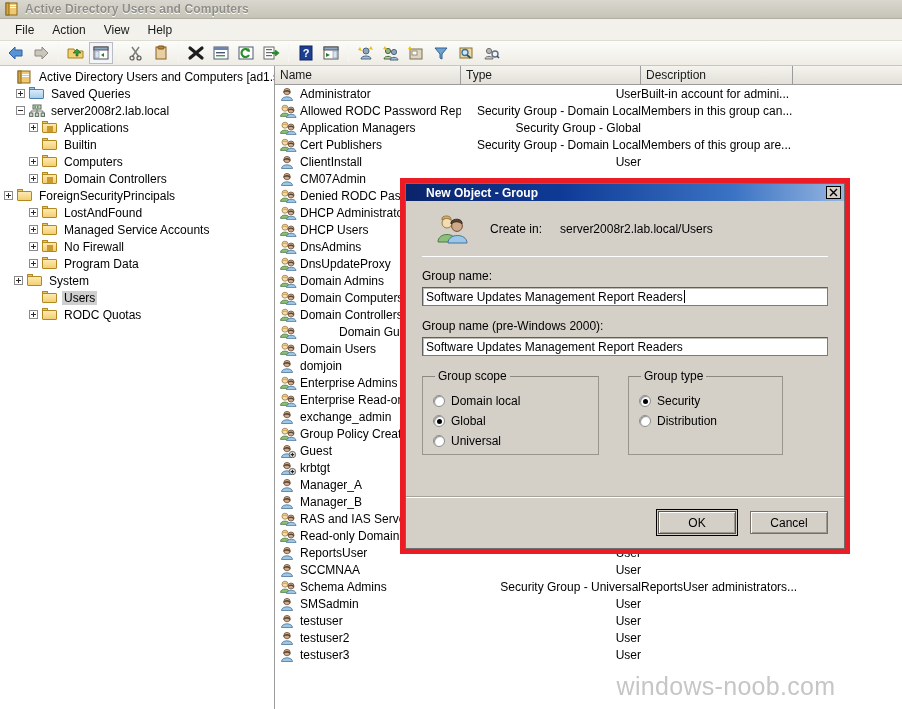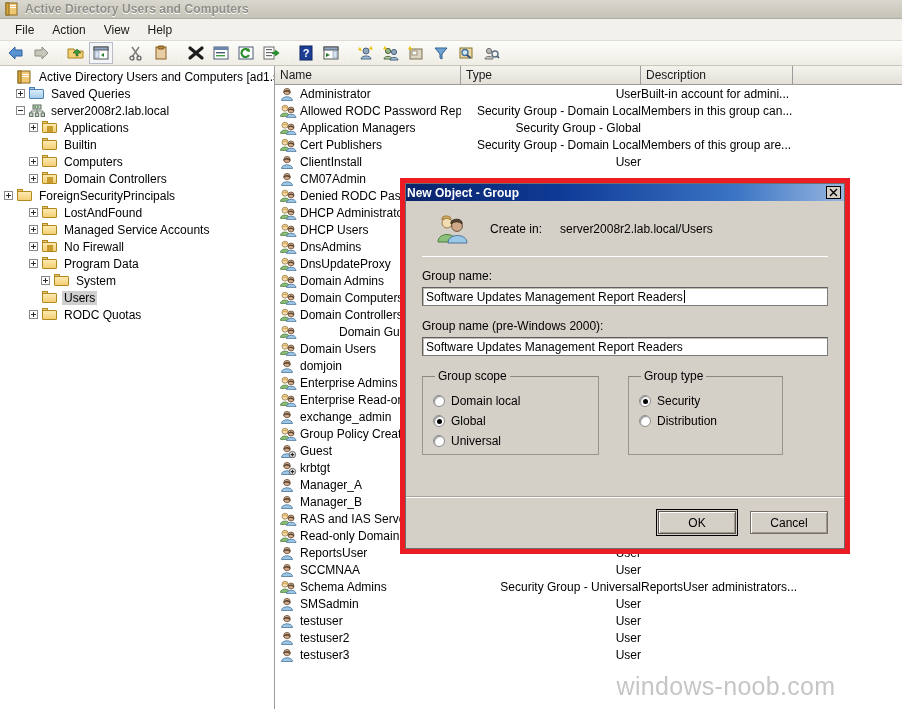--- a/index.html
+++ b/index.html
@@ -158,21 +158,21 @@
     width:100%; height:100%;
     background:#d4d0c8;
     border:1px solid #6d6d6d;
     display:flex; flex-direction:column;
     position:relative;
   }
   #dlgtitle {
     height:17px; min-height:17px;
     background: linear-gradient(to right, #0a246a 0%, #0e3a96 35%, #3b74c4 75%, #96b6e0 100%);
     display:flex; align-items:center;
-    padding-left:1px;
+    padding-left:20px;
   }
   #dlgtitle .t {
     color:#fff; font-weight:bold; font-size:12px; flex:1 1 auto;
     white-space:nowrap;
   }
   #dlgclose {
     width:15px; height:13px; margin-right:3px;
     background:#d4d0c8; border:1px solid #000;
     display:flex; align-items:center; justify-content:center;
     font-size:10px; font-weight:bold; color:#000;
@@ -527,21 +527,21 @@
       </div>
 
       <div class="trow" style="padding-left:29px">
         <span class="exp plus"></span>
         <span class="ticon">
           <span class="folder"><span class="tab"></span><span class="bodyf"></span></span>
         </span>
         <span class="tlabel">Program Data</span>
       </div>
 
-      <div class="trow" style="padding-left:41px">
+      <div class="trow" style="padding-left:14px">
         <span class="exp plus"></span>
         <span class="ticon">
           <span class="folder"><span class="tab"></span><span class="bodyf"></span></span>
         </span>
         <span class="tlabel">System</span>
       </div>
 
       <div class="trow sel" style="padding-left:29px">
         <span class="exp none"></span>
         <span class="ticon">

